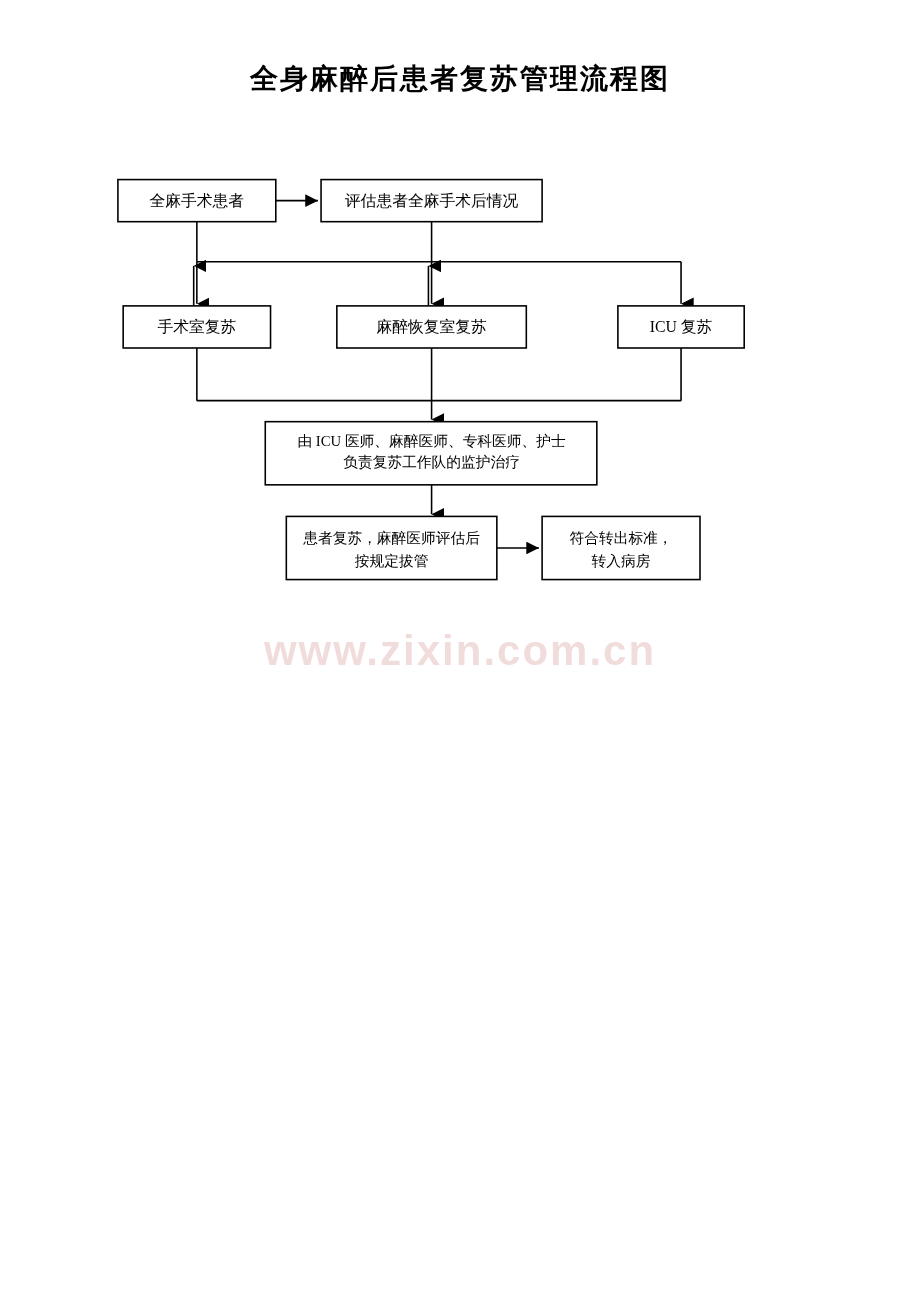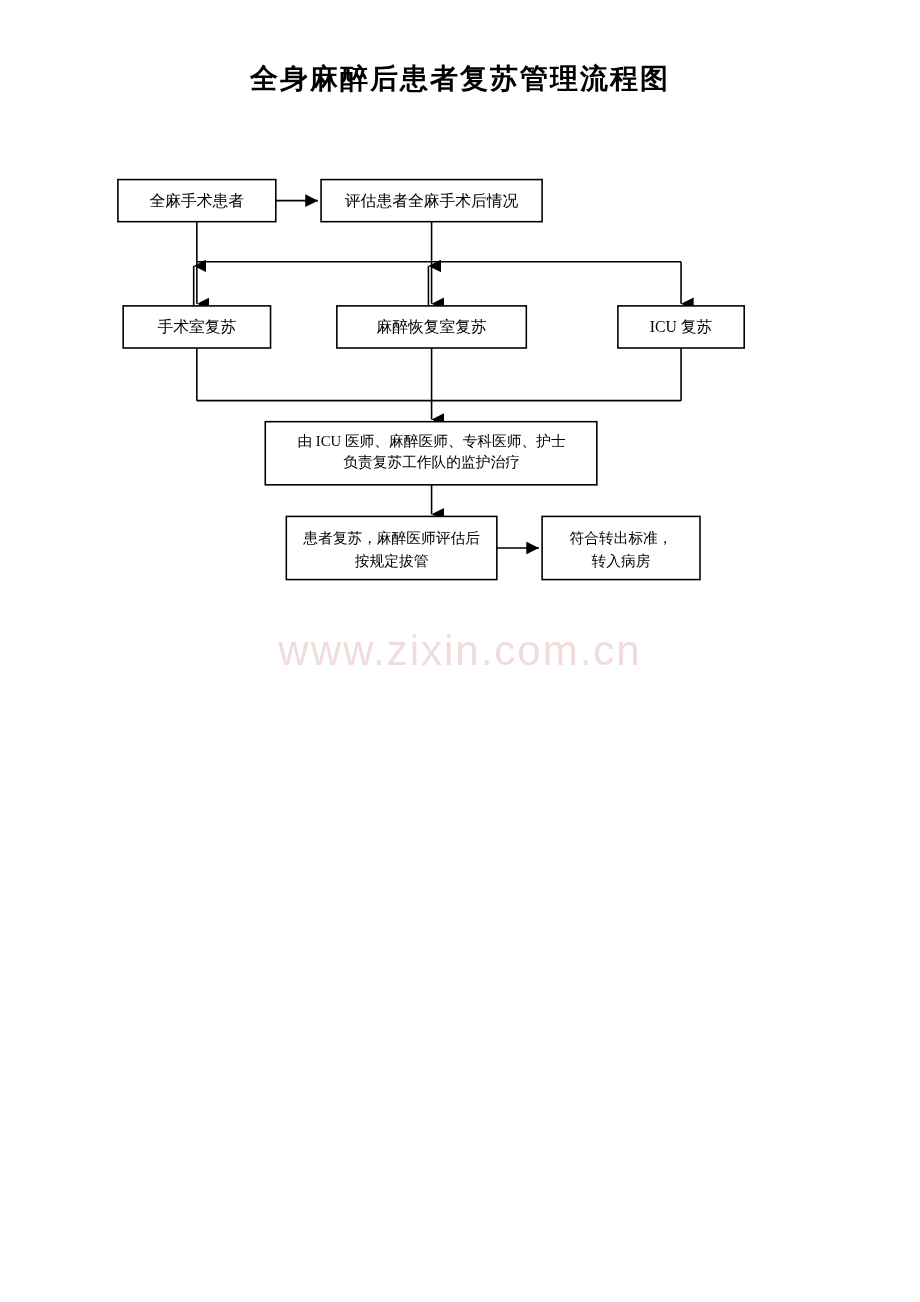--- a/index.html
+++ b/index.html
@@ -31,21 +31,21 @@
       position: absolute;
       top: 50%;
       left: 50%;
       transform: translate(-50%, -50%);
       font-size: 42px;
       color: rgba(180, 60, 60, 0.18);
       white-space: nowrap;
       pointer-events: none;
       font-family: Arial, sans-serif;
       letter-spacing: 2px;
-      font-weight: normal;
+      font-weight: bold;
     }
 
     .svg-flowchart {
       width: 100%;
       display: block;
     }
   </style>
 </head>
 <body>
 

